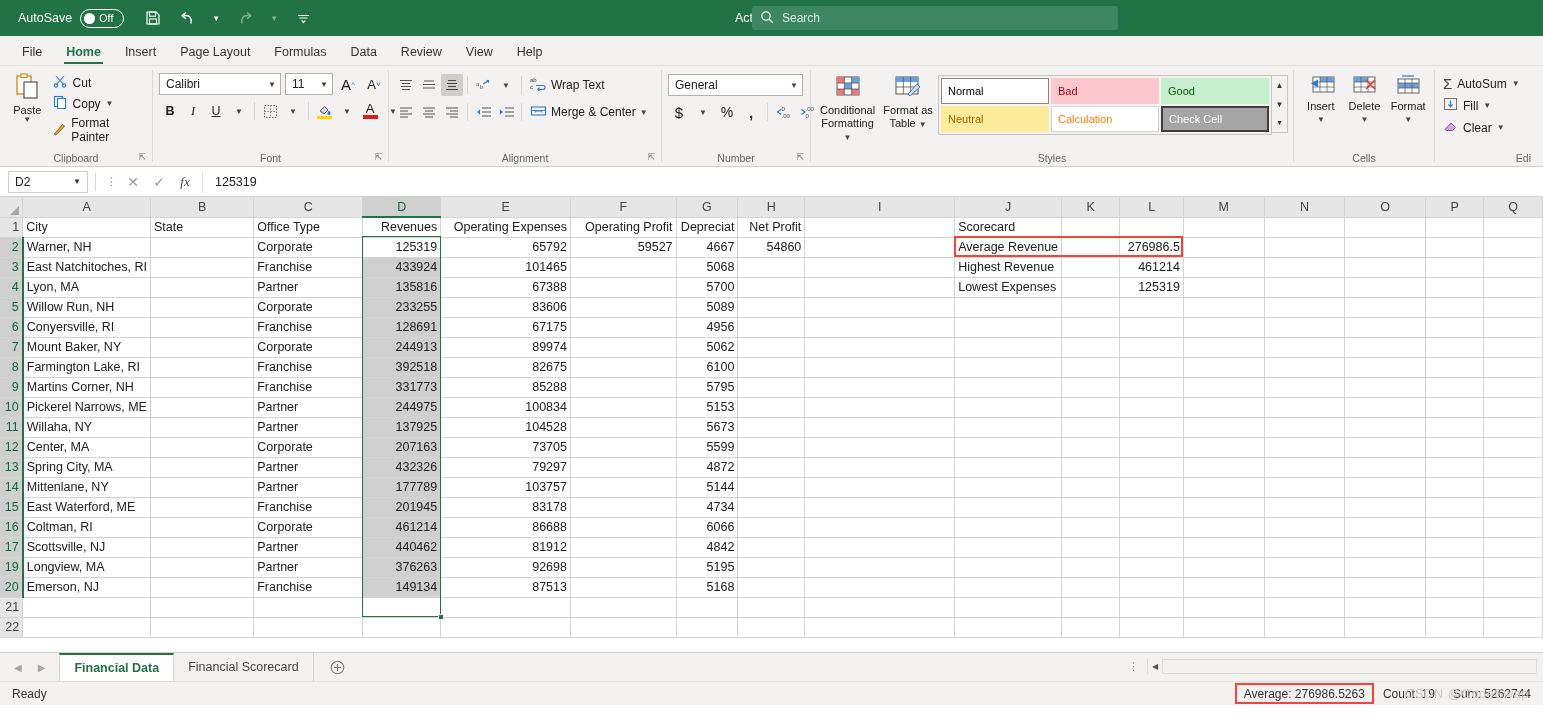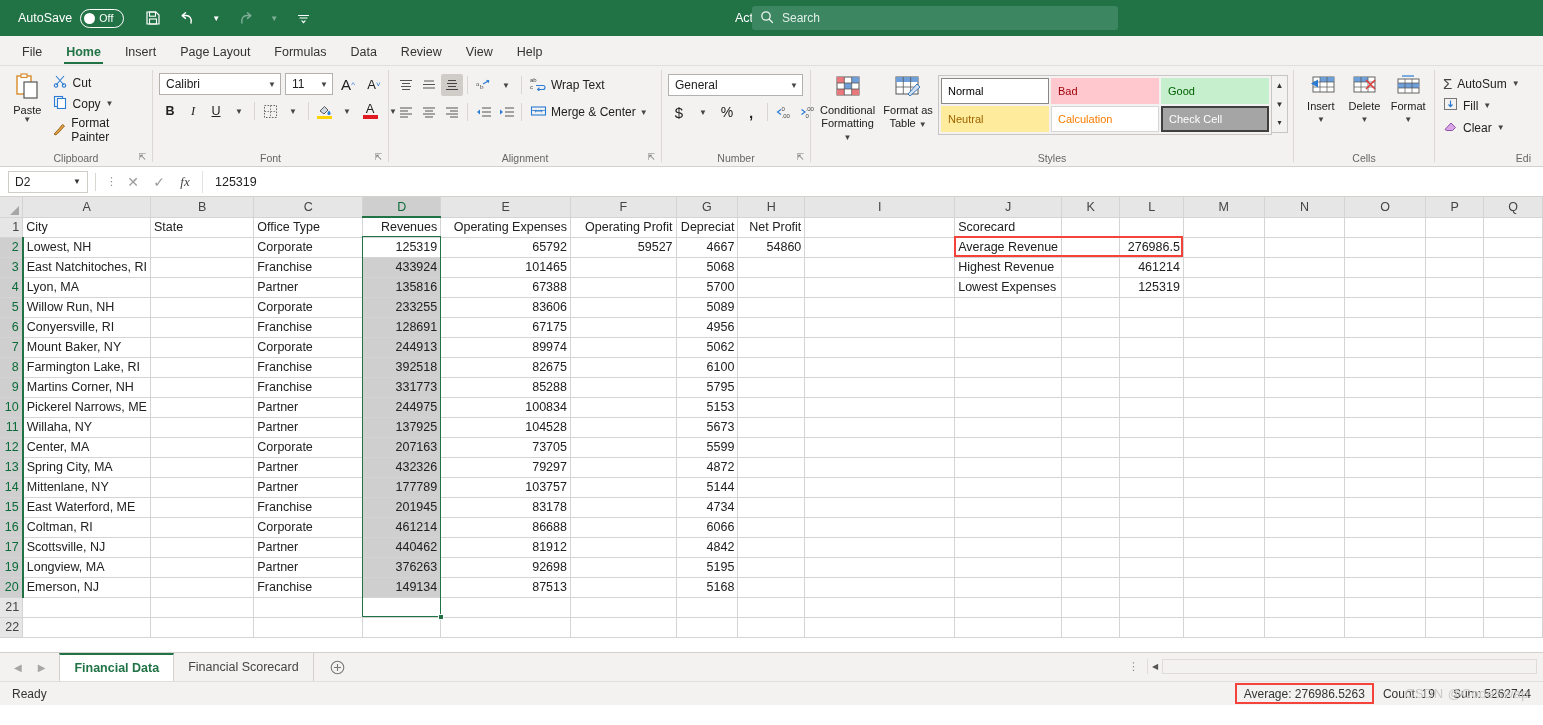--- a/index.html
+++ b/index.html
@@ -739,21 +739,21 @@
           <td></td>
           <td class="num"></td>
           <td></td>
           <td></td>
           <td></td>
           <td></td>
           <td></td>
         </tr>
         <tr>
           <td class="rowh sel">2</td>
-          <td class="spill">Lowest, NH</td>
+          <td class="spill">Warner, NH</td>
           <td></td>
           <td>Corporate</td>
           <td class="num">125319</td>
           <td class="num">65792</td>
           <td class="num">59527</td>
           <td class="num">4667</td>
           <td class="num">54860</td>
           <td></td>
           <td class="spill">Average Revenue</td>
           <td></td>

